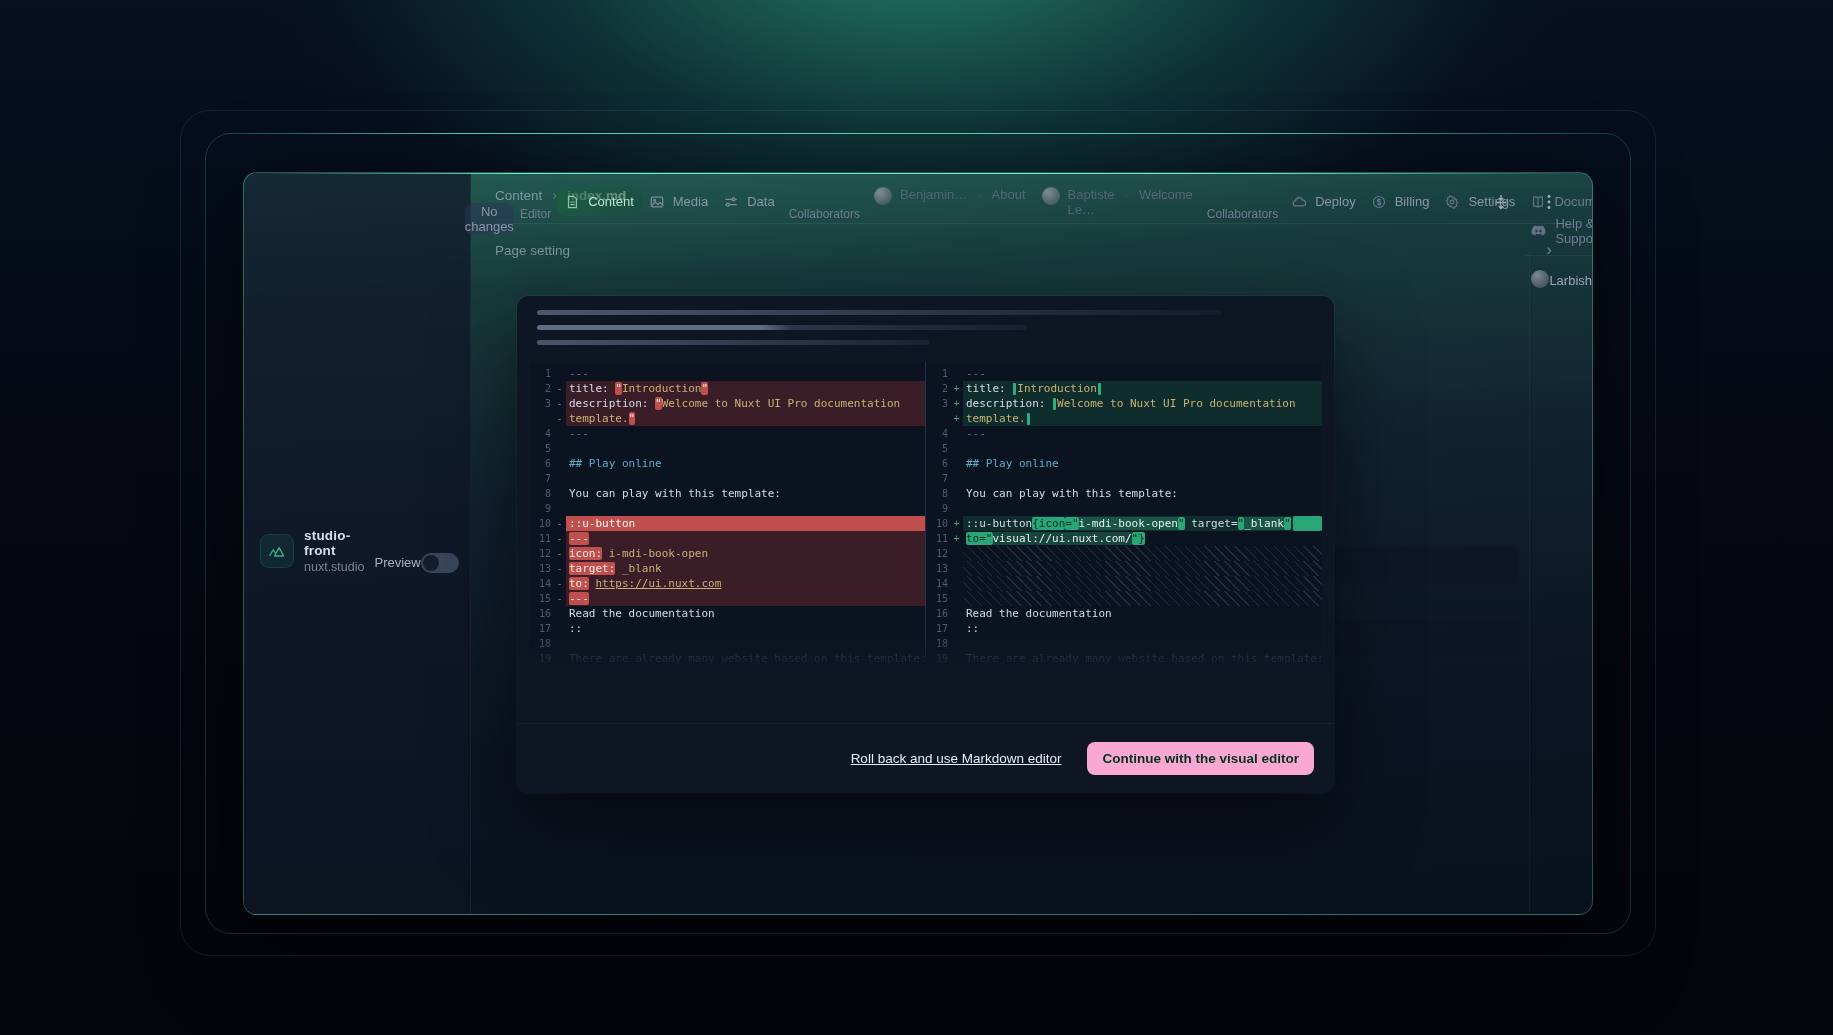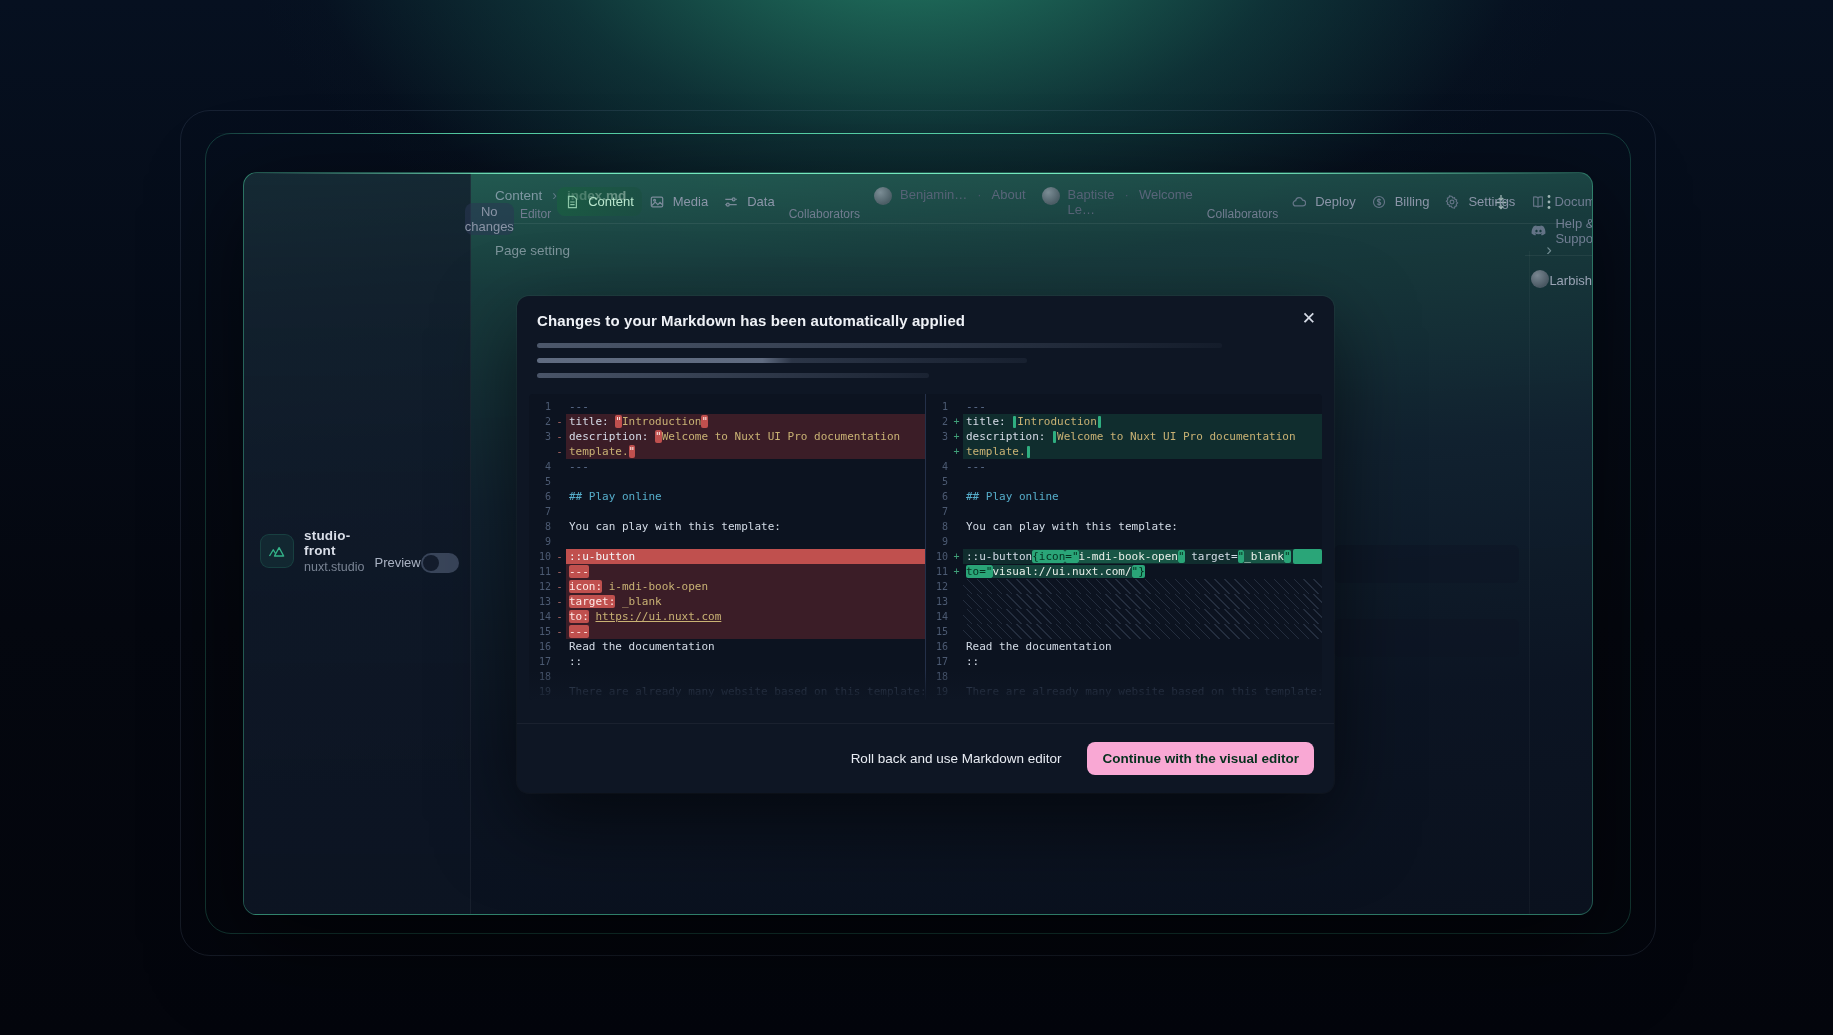--- a/index.html
+++ b/index.html
@@ -115,21 +115,21 @@
   .sg-head{ color:#56aecb; } .sg-txt{ color:#d3dbe6; } .sg-dim{ color:#49566d; }
   .sg-white{ color:#f6f8fb; }
   .sg-url{ color:#c9b274; text-decoration:underline; }
   .sg-chipdel{ background:#c0504e; color:#ffeae7; border-radius:2px; }
   .sg-chipadd{ background:#2aa578; color:#04301f; border-radius:2px; }
   .sg-valw{ background:rgba(42,168,118,.34); color:#e9efe9; }
   .sg-caret{ display:inline-block; width:3px; height:12px; background:#2fae80; border-radius:1px; margin:0 1px; align-self:center;}
   .sg-filladd{ flex:1; align-self:stretch; background:#2aa578; border-radius:2px; margin-left:2px;}
   .modal-footer{ margin-top:auto; border-top:1px solid rgba(255,255,255,.05);
     padding:18px 20px; display:flex; align-items:center; justify-content:flex-end; gap:26px;}
-  .btn-ghost{ background:none; border:none; color:#e8ecf3; font-size:13.5px; cursor:pointer; font-family:inherit;}
+  .btn-ghost{ background:none; border:none; color:#e8ecf3; font-size:13.5px; cursor:pointer; font-family:inherit;text-decoration:underline;}
   .btn-primary{ background:#f9a8d4; border:none; color:#05301d; font-weight:700; font-size:13.5px;
     padding:9px 15px; border-radius:8px; cursor:pointer; font-family:inherit;}
 </style>
 </head>
 <body>
 
 <div class="stage">
   <div class="frame1"></div>
   <div class="frame2"></div>
 
@@ -275,24 +275,20 @@
         <span class="row-chev">›</span>
       </div>
 
       <div class="rail"></div>
       <div class="ghost-panel" style="left:863px; top:372px; width:185px; height:38px;"></div>
       <div class="ghost-panel" style="left:863px; top:446px; width:185px; height:38px;"></div>
     </div>
   </div>
 
   <div class="modal">
-    <div class="modal-head">
-      <div class="modal-title">Changes to your Markdown has been automatically applied</div>
-      <span class="modal-close">✕</span>
-    </div>
     <div class="skels">
       <div class="skel s1"></div>
       <div class="skel s2"></div>
       <div class="skel s3"></div>
     </div>
     <div class="diff">
       <div class="pane">
           <div class="row">
             <span class="ln">1</span>
             <span class="sign"></span>

